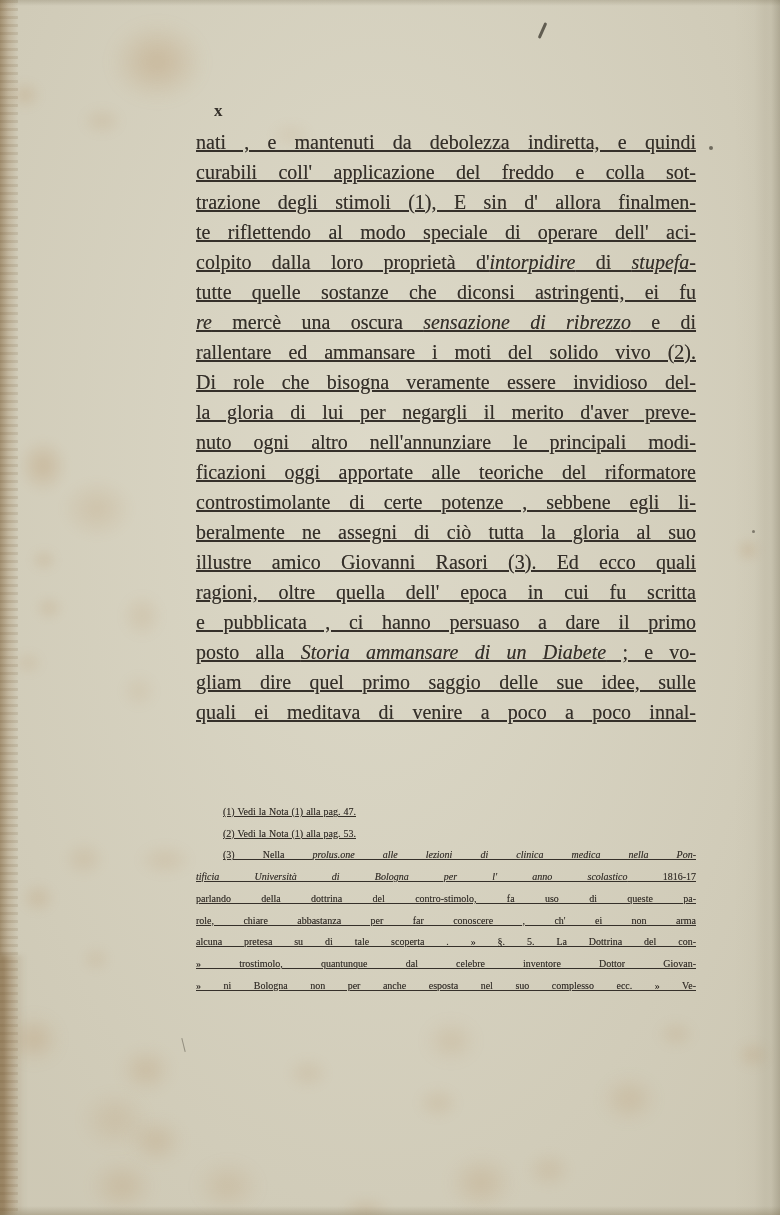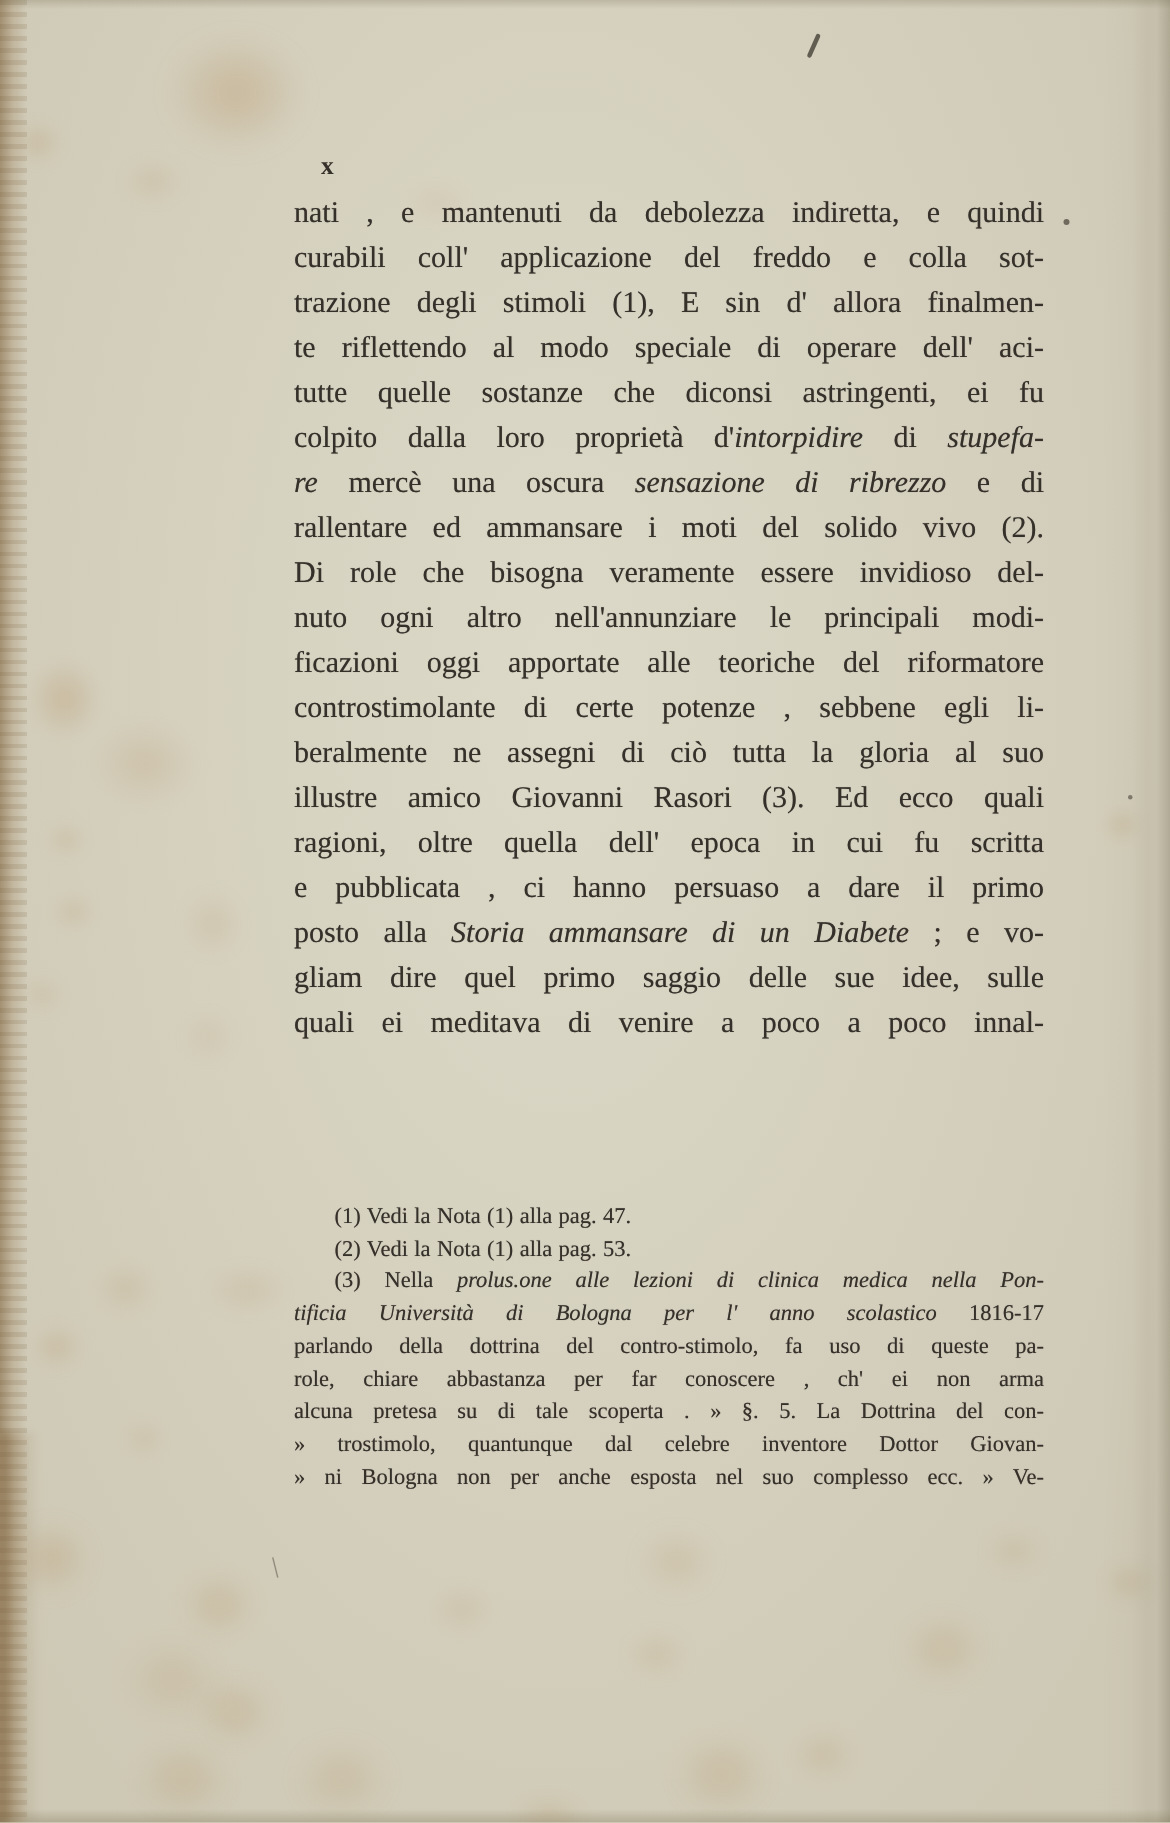--- a/index.html
+++ b/index.html
@@ -39,23 +39,23 @@
   .stain.big{filter:blur(8px);}
 
   
   .mark{position:absolute;background:#444036;}
 
   
   .pagenum{position:absolute;left:214px;top:101px;font-size:17px;font-weight:700;
     letter-spacing:1px;}
   .textblock{position:absolute;left:196px;width:500px;}
   #main-text{top:127px;font-size:20px;line-height:30px;word-spacing:1px;}
-  #footnotes{top:801px;font-size:15px;line-height:21.7px;word-spacing:0.5px;}
+  #footnotes{top:801px;font-size:10px;line-height:21.7px;word-spacing:0.5px;}
   .tline{text-align:justify;text-align-last:justify;white-space:normal;
-    text-shadow:0 0 0.5px rgba(53,48,42,0.55);}
+    text-shadow:0 0 0.5px rgba(53,48,42,0.55);text-decoration:underline;}
   .tline.noj{text-align:left;text-align-last:left;}
   .tline.ind{padding-left:27px;}
   .it{font-style:italic;}
 </style>
 </head>
 <body>
 
 <div class="page">
 
   <div class="stain big" style="left:110px;top:22px;width:95px;height:80px;opacity:.55;"></div>
@@ -96,25 +96,26 @@
   <div class="mark" style="left:752px;top:530px;width:3px;height:3px;border-radius:50%;opacity:.6;"></div>
   <div class="mark" style="left:183px;top:1038px;width:1px;height:14px;transform:rotate(-14deg);opacity:.45;"></div>
 
   <div class="pagenum">x</div>
 
   <div class="textblock" id="main-text">
       <div class="tline"><span>nati , e mantenuti da debolezza indiretta, e quindi</span></div>
       <div class="tline"><span>curabili coll' applicazione del freddo e colla sot-</span></div>
       <div class="tline"><span>trazione degli stimoli (1), E sin d' allora finalmen-</span></div>
       <div class="tline"><span>te riflettendo al modo speciale di operare dell' aci-</span></div>
+      <div class="tline"><span>colpito dalla loro proprietà d'</span><span class="it">intorpidire</span><span> di </span><span class="it">stupefa-</span></div>
       <div class="tline"><span>tutte quelle sostanze che diconsi astringenti, ei fu</span></div>
-      <div class="tline"><span>colpito dalla loro proprietà d'</span><span class="it">intorpidire</span><span> di </span><span class="it">stupefa-</span></div>
       <div class="tline"><span class="it">re</span><span> mercè una oscura </span><span class="it">sensazione di ribrezzo</span><span> e di</span></div>
       <div class="tline"><span>rallentare ed ammansare i moti del solido vivo (2).</span></div>
       <div class="tline"><span>Di role che bisogna veramente essere invidioso del-</span></div>
+      <div class="tline"><span>la gloria di lui per negargli il merito d'aver preve-</span></div>
       <div class="tline"><span>nuto ogni altro nell'annunziare le principali modi-</span></div>
       <div class="tline"><span>ficazioni oggi apportate alle teoriche del riformatore</span></div>
       <div class="tline"><span>controstimolante di certe potenze , sebbene egli li-</span></div>
       <div class="tline"><span>beralmente ne assegni di ciò tutta la gloria al suo</span></div>
       <div class="tline"><span>illustre amico Giovanni Rasori (3). Ed ecco quali</span></div>
       <div class="tline"><span>ragioni, oltre quella dell' epoca in cui fu scritta</span></div>
       <div class="tline"><span>e pubblicata , ci hanno persuaso a dare il primo</span></div>
       <div class="tline"><span>posto alla </span><span class="it">Storia ammansare di un Diabete</span><span> ; e vo-</span></div>
       <div class="tline"><span>gliam dire quel primo saggio delle sue idee, sulle</span></div>
       <div class="tline"><span>quali ei meditava di venire a poco a poco innal-</span></div>

